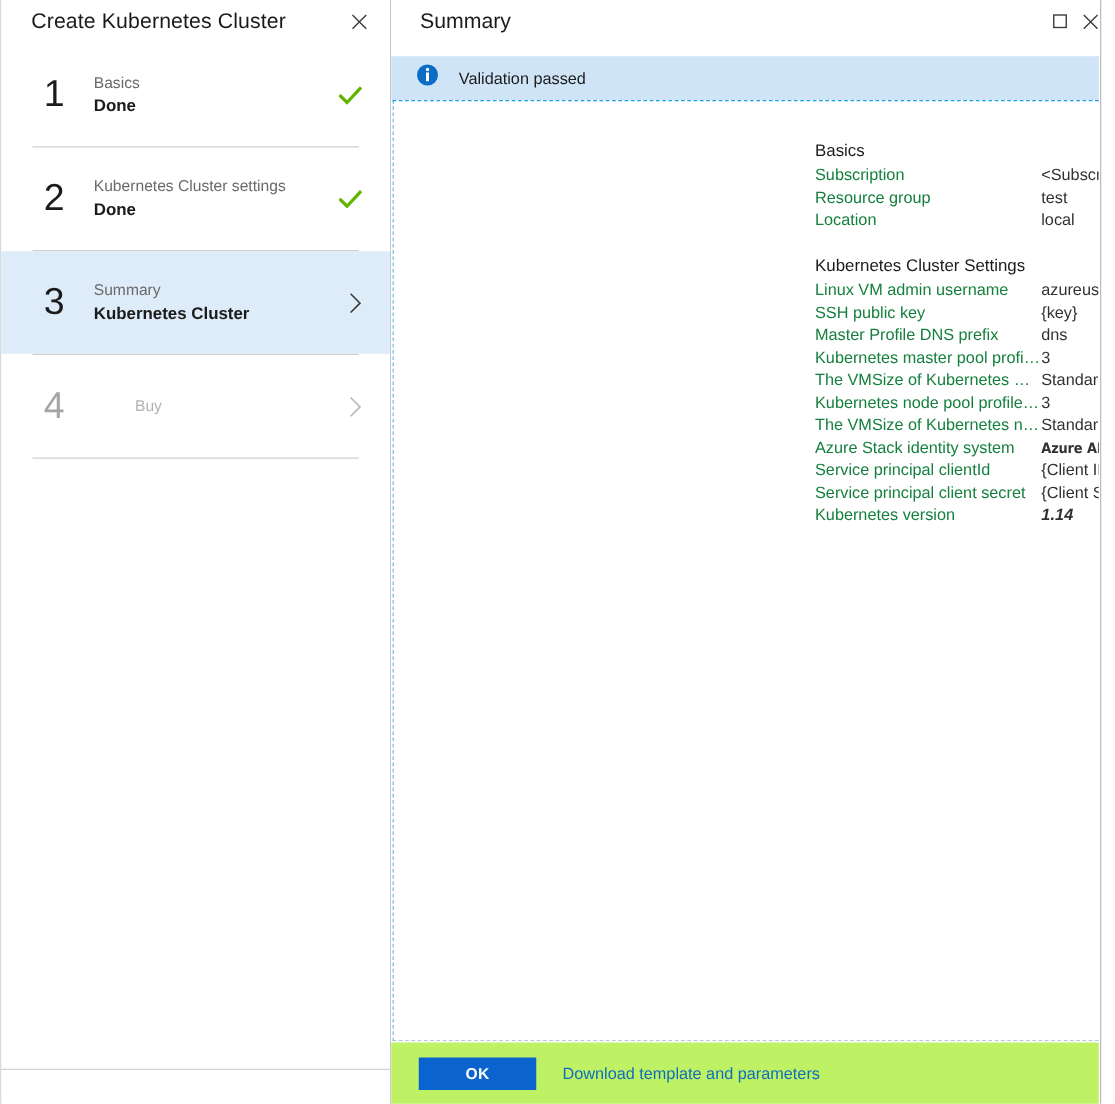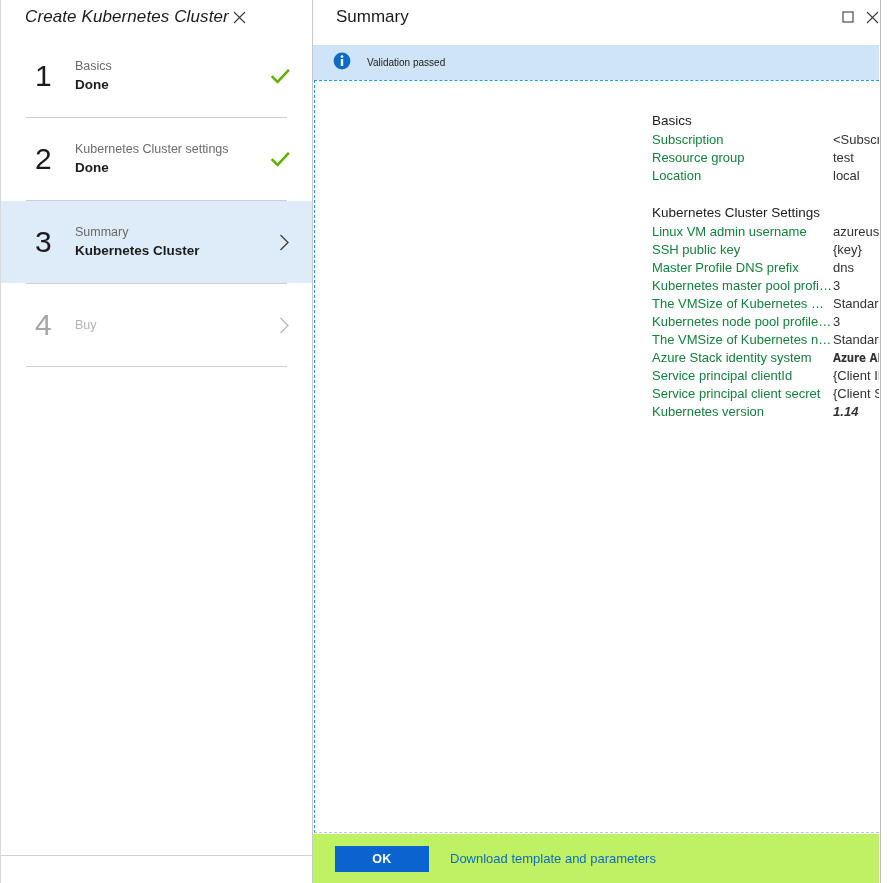--- a/index.html
+++ b/index.html
@@ -30,22 +30,22 @@
     height: 883px;
     background: #ffffff;
     border-right: 1px solid #c8c8c8;
     border-left: 1px solid #d9d9d9;
     position: relative;
   }
   .wizard-header {
     height: 34px;
     display: flex;
     align-items: center;
+    justify-content: space-between;
     padding: 0 14px 0 24px;
-    font-style: italic;
   }
   .wizard-title {
     font-size: 17px;
     font-weight: normal;
     color: #1b1b1b;
     letter-spacing: .1px;
     white-space: nowrap;
   }
   .icon-btn {
     width: 22px; height: 22px;
@@ -85,21 +85,21 @@
     flex: 1 1 auto;
     padding-left: 8px;
     min-width: 0;
   }
   .step-label {
     font-size: 12.5px;
     color: #6a6a6a;
     line-height: 17px;
     white-space: nowrap;
   }
-  .step.disabled .step-label { color: #b3b3b3; }
+  .step.disabled .step-label { color: #b3b3b3; margin-left: 33px; }
   .step-sub {
     font-size: 13.5px;
     color: #1b1b1b;
     line-height: 19px;
     white-space: nowrap;
     font-weight: bold;
   }
   .step-status {
     flex: 0 0 24px;
     display: flex;
@@ -144,21 +144,21 @@
     position: absolute;
     top: 45px; left: 0; right: 12px;
     height: 35px;
     background: #cfe4f7;
     display: flex;
     align-items: center;
     padding-left: 20px;
   }
   .info-icon { flex: 0 0 18px; }
   .validation-text {
-    font-size: 10px;
+    font-size: 13px;
     color: #1b1b1b;
     padding-left: 16px;
   }
 
   
   .content-box {
     position: absolute;
     top: 80px;
     left: 1px;
     right: 12px;

